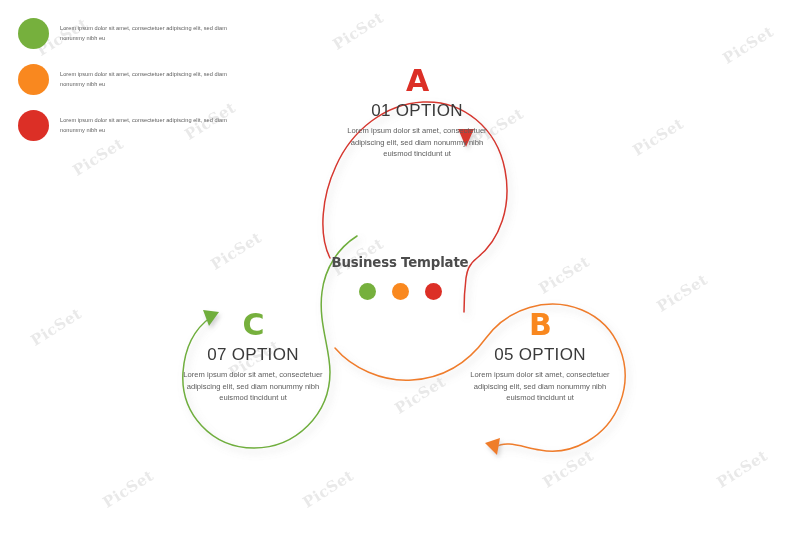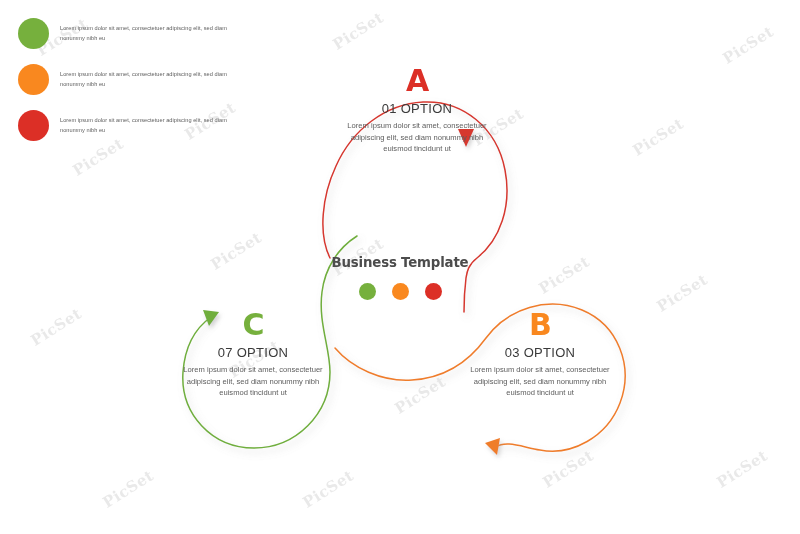--- a/index.html
+++ b/index.html
@@ -81,21 +81,21 @@
   }
   .option-letter {
     font-family: "DejaVu Sans", sans-serif;
     font-weight: 700;
     font-size: 30px;
     line-height: 1;
     letter-spacing: -1px;
     margin-bottom: 5px;
   }
   .option-title {
-    font-size: 13px;
+    font-size: 17px;
     color: #3a3a3a;
     letter-spacing: .3px;
     margin-bottom: 4px;
   }
   .option-body {
     font-size: 7.6px;
     line-height: 1.52;
     color: #5d5d5d;
     padding: 0 18px;
   }
@@ -217,21 +217,21 @@
   </div>
 
   <div class="option" style="left:327px; top:66px;">
     <div class="option-letter" style="color:#dc2f26">A</div>
     <div class="option-title">01 OPTION</div>
     <div class="option-body">Lorem ipsum dolor sit amet, consectetuer adipiscing elit, sed diam nonummy nibh euismod tincidunt ut</div>
   </div>
 
   <div class="option" style="left:450px; top:310px;">
     <div class="option-letter" style="color:#f9881f">B</div>
-    <div class="option-title">03 OPTION</div>
+    <div class="option-title">05 OPTION</div>
     <div class="option-body">Lorem ipsum dolor sit amet, consectetuer adipiscing elit, sed diam nonummy nibh euismod tincidunt ut</div>
   </div>
 
   <div class="option" style="left:163px; top:310px;">
     <div class="option-letter" style="color:#76b03d">C</div>
     <div class="option-title">07 OPTION</div>
     <div class="option-body">Lorem ipsum dolor sit amet, consectetuer adipiscing elit, sed diam nonummy nibh euismod tincidunt ut</div>
   </div>
 
   <div class="hub">

